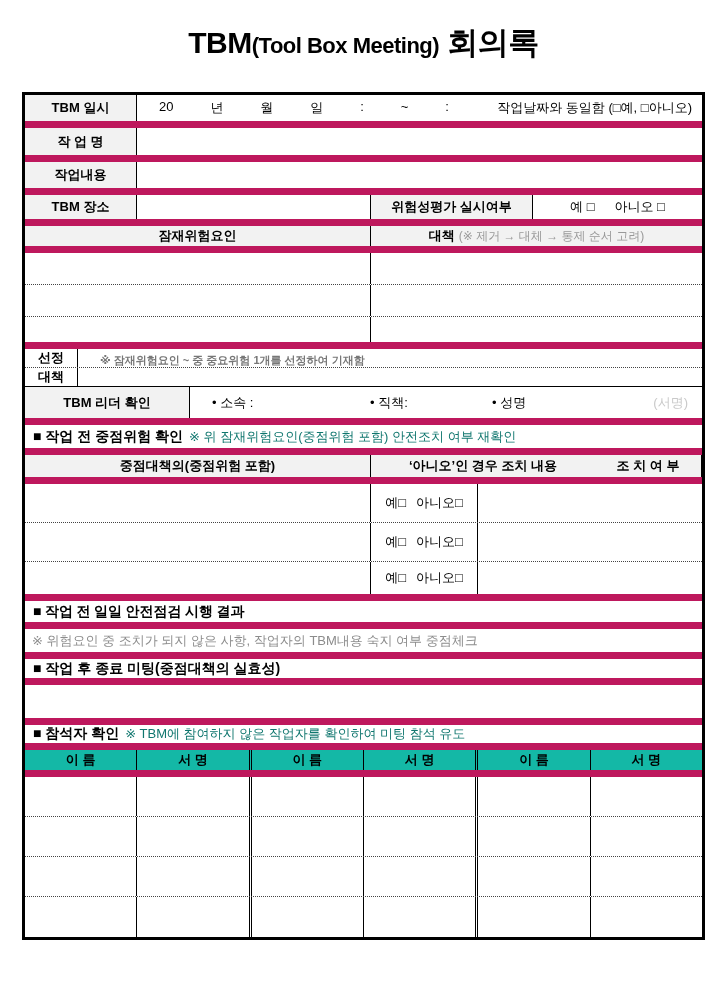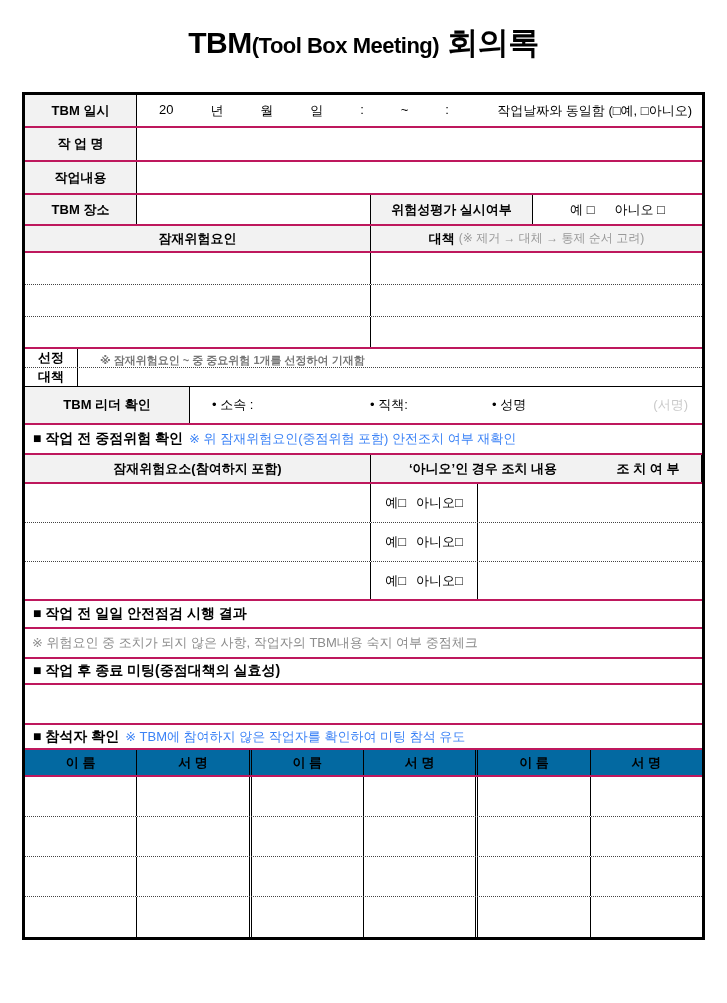--- a/index.html
+++ b/index.html
@@ -6,34 +6,34 @@
   html,body { width:727px; background:#fff; }
   body { height:1003px; font-family:"Liberation Sans","DejaVu Sans",sans-serif; color:#000; overflow:hidden; }
 
   .page-title { text-align:center; margin-top:22px; font-weight:bold; letter-spacing:-0.5px; white-space:nowrap; }
   .page-title .t-big  { font-size:30px; font-weight:800; }
   .page-title .t-mid  { font-size:22px; font-weight:800; }
   .page-title .t-kor  { font-size:31px; font-weight:800; }
 
   .tbl { width:683px; margin:28px 0 0 22px; border:3px solid #000; background:#fff; }
 
-  .row { display:flex; border-bottom:2px solid #be185d; align-items:stretch; }
+  .row { display:flex; border-bottom:7px solid #be185d; align-items:stretch; }
   .row:last-child { border-bottom:none; }
   .row.dotted { border-bottom:1px dotted #444; }
 
   .cell { display:flex; align-items:center; }
 
   .hd { background:#f2f2f2; font-weight:bold; justify-content:center; text-align:center; font-size:13px; }
 
   .label-c { width:112px; border-right:1px solid #000; }
   .fill { flex:1 1 0; }
 
   .h33{height:33px;} .h34{height:34px;} .h31{height:31px;} .h27{height:27px;}
   .h32{height:32px;} .h38{height:38px;} .h30{height:30px;} .h29{height:29px;}
-  .h39{height:39px;} .h28{height:28px;} .h26{height:26px;} .h40{height:40px;}
+  .h39{height:39px;} .h28{height:28px;font-family:Liberation Serif, serif;} .h26{height:26px;} .h40{height:40px;}
   .h25{height:25px;}
 
   
   .date-wrap { flex:1 1 0; display:flex; align-items:center; font-size:13px; }
   .date-tokens { display:flex; justify-content:space-between; width:312px; padding-left:22px; }
   .date-right { margin-left:auto; padding-right:10px; font-size:13px; }
 
   
   .place-val { width:234px; border-right:1px solid #000; }
   .risk-label { width:162px; border-right:1px solid #000; }
@@ -58,35 +58,35 @@
   .leader-label { width:165px; border-right:1px solid #000; }
   .leader-content { flex:1 1 0; display:flex; align-items:center; font-size:13px; }
   .ld1 { margin-left:22px; width:158px; }
   .ld2 { width:122px; }
   .ld3 { flex:1 1 0; }
   .ld-sig { color:#c9c9c9; padding-right:14px; }
 
   
   .sec { padding-left:8px; font-size:14px; align-items:center; display:flex; }
   .sec b { font-weight:800; }
-  .sec .note { font-weight:normal; color:#3b82f6; font-size:13px; margin-left:6px; }
+  .sec .note { font-weight:normal; color:#0f766e; font-size:13px; margin-left:6px; }
 
   
   .chk-c1 { width:346px; border-right:1px solid #000; }
   .chk-c2 { width:107px; border-right:1px solid #000; }
   .chk-yn { display:flex; gap:10px; justify-content:center; align-items:center; width:107px; border-right:1px solid #000; font-size:13px; }
 
   .note-row { color:#8c8c8c; font-size:13px; padding-left:7px; display:flex; align-items:center; }
 
   
   .att-row { display:flex; }
   .att-c { flex:1 1 0; display:flex; align-items:center; justify-content:center; }
   .att-c.sep-thin { border-left:1px solid #000; }
   .att-c.sep-double { border-left:3px double #000; }
-  .att-hd { background:#0369a1; font-weight:bold; font-size:13px; }
+  .att-hd { background:#14b8a6; font-weight:bold; font-size:13px; }
 </style>
 </head>
 <body>
 
 <div class="page-title">
   <span class="t-big">TBM</span><span class="t-mid">(Tool Box Meeting)</span><span class="t-kor"> 회의록</span>
 </div>
 
 <div class="tbl">
 
@@ -171,21 +171,21 @@
       <span class="ld-sig">(서명)</span>
     </div>
   </div>
 
   <div class="row h30 sec">
     <b>■ 작업  전 중점위험 확인</b>
     <span class="note">※ 위 잠재위험요인(중점위험 포함) 안전조치 여부 재확인</span>
   </div>
 
   <div class="row h29">
-    <div class="cell hd chk-c1">잠재위험요소(참여하지 포함)</div>
+    <div class="cell hd chk-c1">중점대책의(중점위험 포함)</div>
     <div class="cell hd fill">‘아니오’인 경우 조치 내용</div>
     <div class="cell hd chk-c2">조 치 여 부</div>
   </div>
 
   <div class="row h39 dotted">
     <div class="cell chk-c1"></div>
     <div class="chk-yn">
       <span>예□</span>
       <span>아니오□</span>
     </div>

